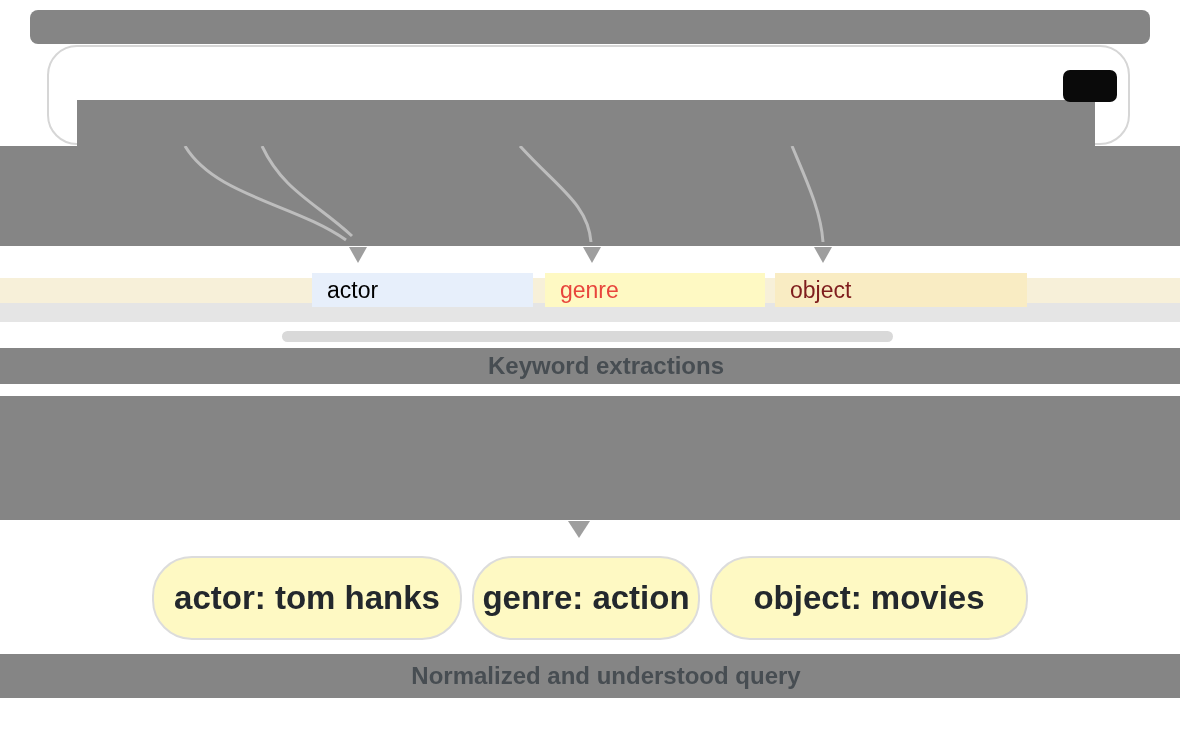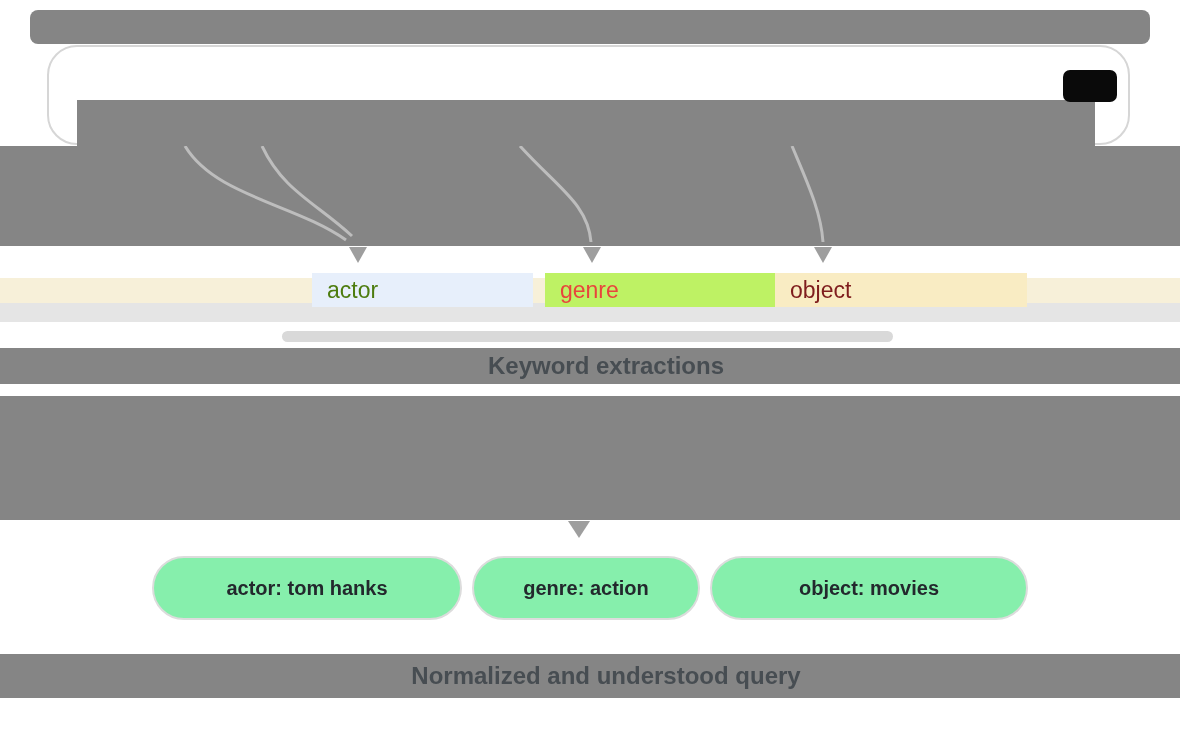--- a/index.html
+++ b/index.html
@@ -26,22 +26,22 @@
 
   .arrows-svg{position:absolute;left:0;top:146px;width:1180px;height:120px;}
 
   
   .band-cream{position:absolute;left:0;top:278px;width:1180px;height:25px;background:#f7f0d9;}
   .band-gray{position:absolute;left:0;top:303px;width:1180px;height:19px;background:#e5e5e5;}
   .chip{
     position:absolute;top:273px;height:34px;line-height:34px;
     font-size:23px;font-weight:500;padding-left:15px;box-sizing:border-box;
   }
-  .chip-actor{left:312px;width:221px;background:#e7effb;color:#4d7c0f;}
-  .chip-genre{left:545px;width:260px;background:#bef264;color:#e8453c;}
+  .chip-actor{left:312px;width:221px;background:#e7effb;color:#000000;}
+  .chip-genre{left:545px;width:220px;background:#fef9c3;color:#e8453c;}
   .chip-object{left:775px;width:252px;background:#f9ecc3;color:#7f1d1d;}
 
   .divider-bar{
     position:absolute;left:282px;top:331px;width:611px;height:11px;
     background:#d9d9d9;border-radius:6px;
   }
 
   .caption{
     position:absolute;left:0;width:1180px;text-align:center;
     font-size:24px;font-weight:600;color:#474d52;line-height:30px;padding-left:16px;
@@ -49,24 +49,24 @@
   .caption-keywords{top:351px;}
   .caption-normalized{top:661px;}
 
   .down-arrow{
     position:absolute;left:568px;top:521px;width:0;height:0;
     border-left:11px solid transparent;border-right:11px solid transparent;
     border-top:17px solid #9e9e9e;
   }
 
   .pill{
-    position:absolute;top:556px;height:64px;background:#86efac;
+    position:absolute;top:556px;height:84px;background:#fef9c3;
     border:2px solid #dcdcdc;border-radius:40px;box-sizing:border-box;
     display:flex;align-items:center;justify-content:center;
-    font-size:20px;font-weight:700;color:#23282d;white-space:nowrap;
+    font-size:33px;font-weight:700;color:#23282d;white-space:nowrap;
   }
   .pill-1{left:152px;width:310px;}
   .pill-2{left:472px;width:228px;align-items:center;}
   .pill-3{left:710px;width:318px;text-align:right;}
 </style>
 </head>
 <body>
 
 <div class="canvas">
 

